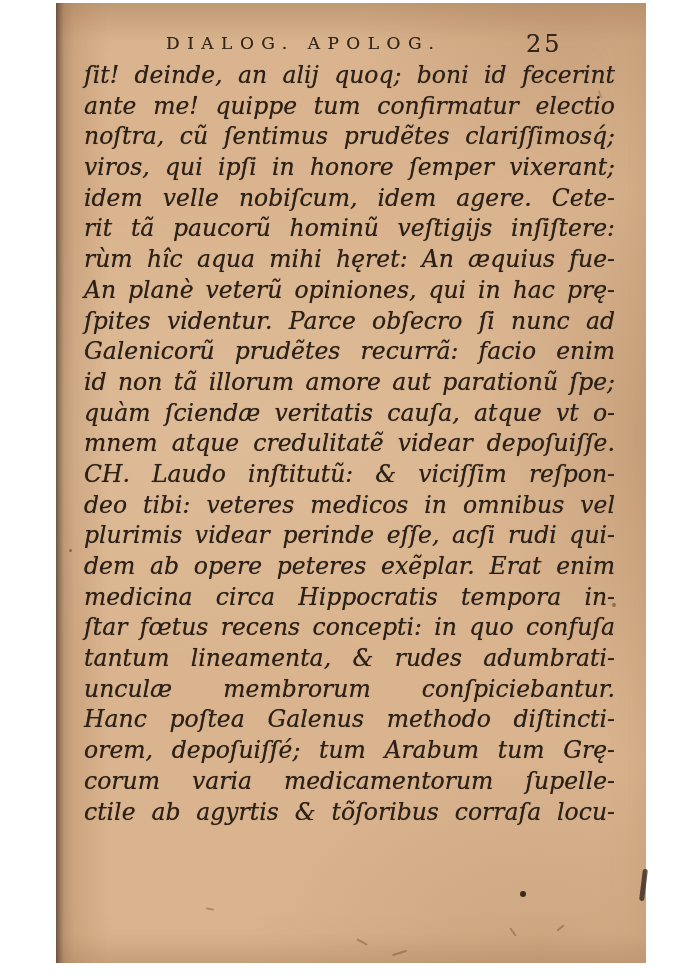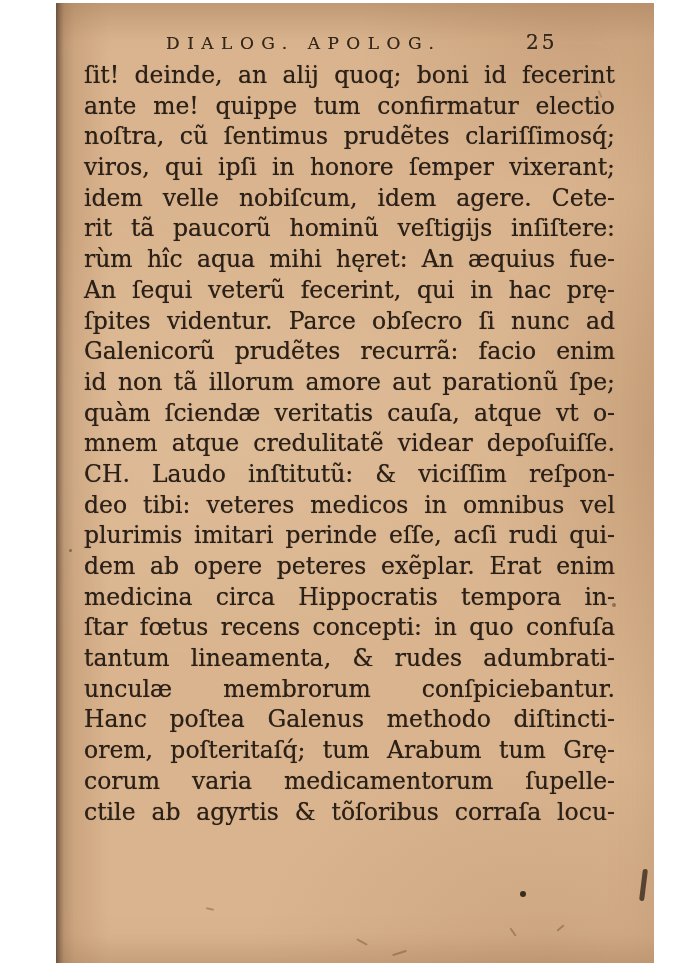--- a/index.html
+++ b/index.html
@@ -16,49 +16,49 @@
     background-color:#d9b48e;
     background-image:
       radial-gradient(ellipse 320px 220px at 88% 4%, rgba(146,98,64,0.20), transparent 70%),
       radial-gradient(ellipse 240px 460px at 101% 45%, rgba(140,95,60,0.20), transparent 70%),
       radial-gradient(ellipse 420px 280px at 82% 98%, rgba(146,100,66,0.16), transparent 70%),
       radial-gradient(ellipse 520px 340px at 32% 45%, rgba(255,236,212,0.14), transparent 72%),
       linear-gradient(90deg, rgba(110,76,50,0.38) 0%, rgba(150,105,70,0.16) 3%, rgba(0,0,0,0) 9%),
       linear-gradient(180deg, rgba(130,90,58,0.22) 0%, rgba(0,0,0,0) 4%),
       linear-gradient(0deg, rgba(130,90,58,0.14) 0%, rgba(0,0,0,0) 3%);
     box-shadow: inset 0 0 46px rgba(150,105,70,0.22);
-    padding-left: 8px;
   }
   .scan-page::before{ 
     content:"";
     position:absolute;left:0;top:0;bottom:0;width:8px;
     background:linear-gradient(90deg, rgba(58,44,34,0.55), rgba(90,66,48,0.25) 55%, rgba(0,0,0,0));
   }
   .running-head{
     position:absolute;
     left:110px;top:30px;
     font-size:17px;
     letter-spacing:7.5px;
     color:#33261b;
     text-shadow:0 0 0.5px rgba(51,38,27,0.6);
     white-space:nowrap;
   }
   .folio{
     position:absolute;
     left:470px;top:27px;
-    font-size:20px;
+    font-size:24px;
     letter-spacing:3px;
     color:#33261b;
     text-shadow:0 0 0.5px rgba(51,38,27,0.6);
   }
   .text-block{
     position:absolute;
     left:28px;top:57px;
     width:531px;
     color:#2b2017;
+    font-style:italic;
   }
   .tline{
     height:30.7px;
     line-height:30.7px;
     font-size:23.5px;
     text-align:justify;
     text-align-last:justify;
     white-space:nowrap;
     text-shadow:0 0 0.7px rgba(43,32,23,0.65);
   }
@@ -88,36 +88,36 @@
   <div class="folio">25</div>
 
   <div class="text-block">
     <div class="tline">ſit! deinde, an alij quoq; boni id fecerint</div>
     <div class="tline">ante me! quippe tum confirmatur electio</div>
     <div class="tline">noſtra, cũ ſentimus prudẽtes clariſſimosq́;</div>
     <div class="tline">viros, qui ipſi in honore ſemper vixerant;</div>
     <div class="tline">idem velle nobiſcum, idem agere. Cete-</div>
     <div class="tline">rit tã paucorũ hominũ veſtigijs inſiſtere:</div>
     <div class="tline">rùm hîc aqua mihi hęret: An æquius fue-</div>
-    <div class="tline">An ſequi veterũ fecerint, qui in hac prę-</div>
+    <div class="tline">An planè veterũ opiniones, qui in hac prę-</div>
     <div class="tline">ſpites videntur. Parce obſecro ſi nunc ad</div>
     <div class="tline">Galenicorũ prudẽtes recurrã: facio enim</div>
     <div class="tline">id non tã illorum amore aut parationũ ſpe;</div>
     <div class="tline">quàm ſciendæ veritatis cauſa, atque vt o-</div>
     <div class="tline">mnem atque credulitatẽ videar depoſuiſſe.</div>
     <div class="tline">CH. Laudo inſtitutũ: &amp; viciſſim reſpon-</div>
     <div class="tline">deo tibi: veteres medicos in omnibus vel</div>
-    <div class="tline">plurimis imitari perinde eſſe, acſi rudi qui-</div>
+    <div class="tline">plurimis videar perinde eſſe, acſi rudi qui-</div>
     <div class="tline">dem ab opere peteres exẽplar. Erat enim</div>
     <div class="tline">medicina circa Hippocratis tempora in-</div>
     <div class="tline">ſtar fœtus recens concepti: in quo confuſa</div>
     <div class="tline">tantum lineamenta, &amp; rudes adumbrati-</div>
     <div class="tline">unculæ membrorum conſpiciebantur.</div>
     <div class="tline">Hanc poſtea Galenus methodo diſtincti-</div>
-    <div class="tline">orem, poſteritaſq́; tum Arabum tum Grę-</div>
+    <div class="tline">orem, depoſuiſſé; tum Arabum tum Grę-</div>
     <div class="tline">corum varia medicamentorum ſupelle-</div>
     <div class="tline">ctile ab agyrtis &amp; tõſoribus corraſa locu-</div>
   </div>
 
   <div class="speck speck-1"></div>
   <div class="speck speck-2"></div>
   <div class="speck speck-3"></div>
   <div class="edge-mark"></div>
   <div class="fiber fiber-1"></div>
   <div class="fiber fiber-2"></div>

